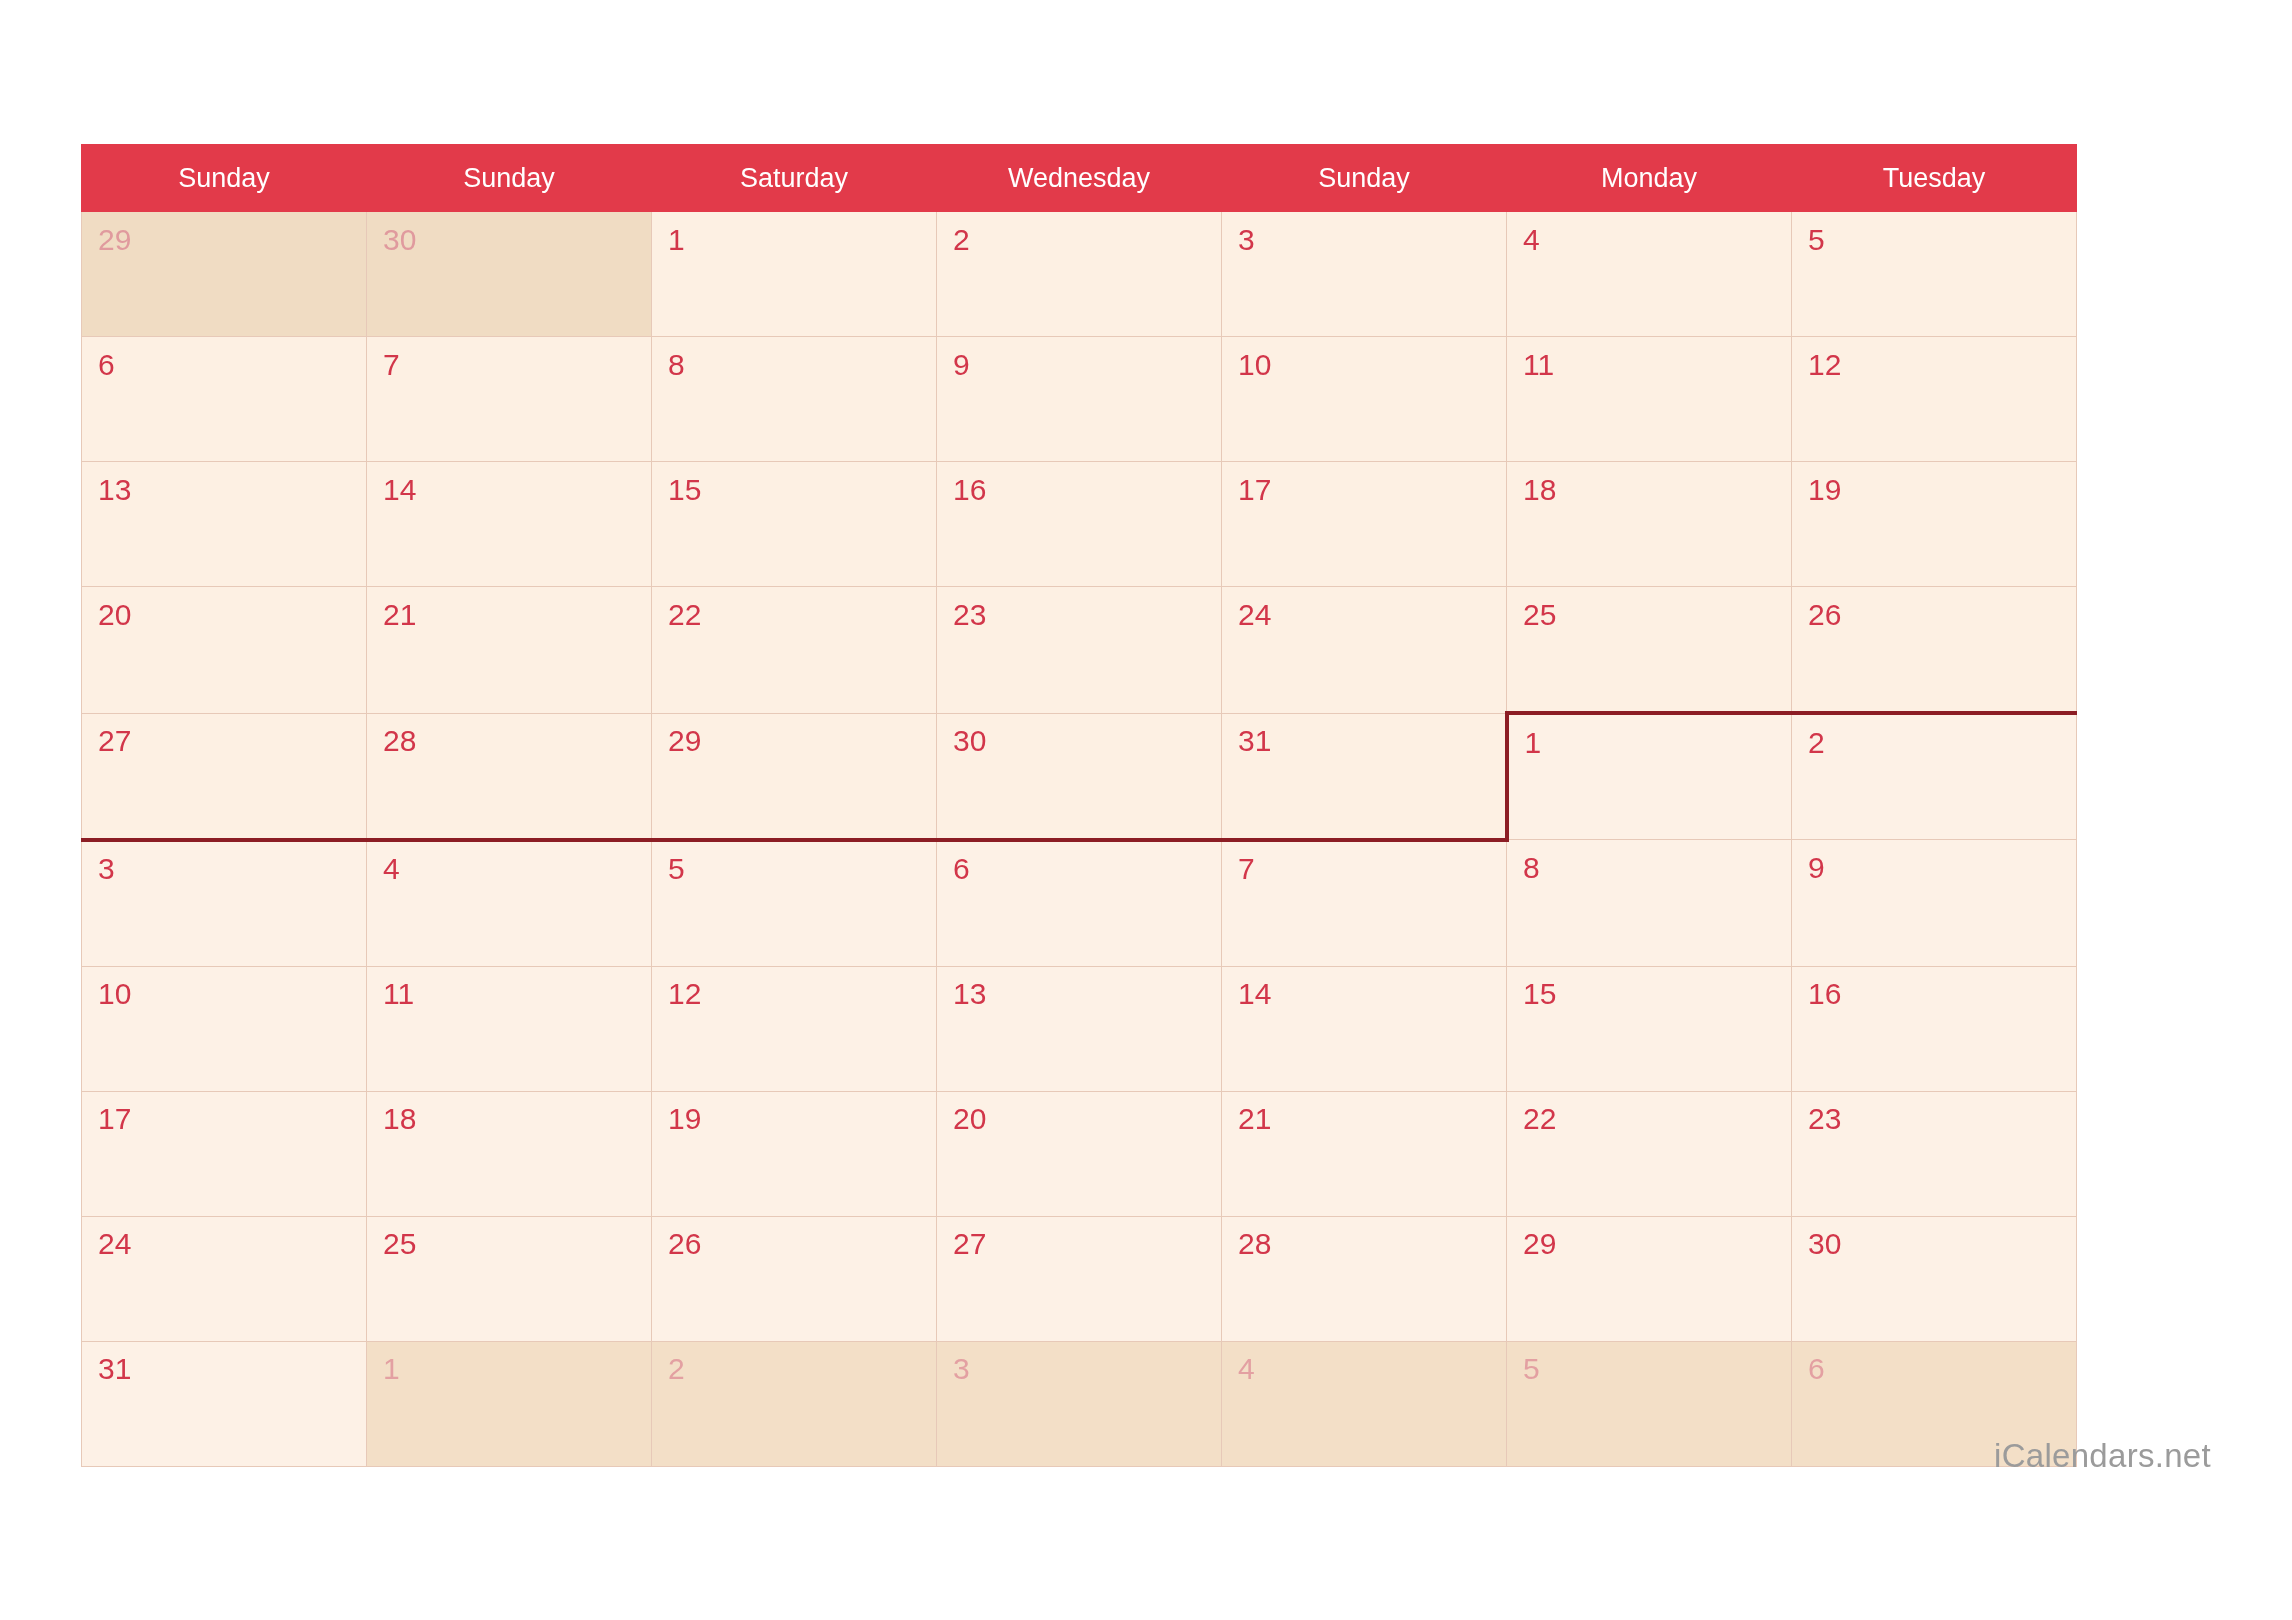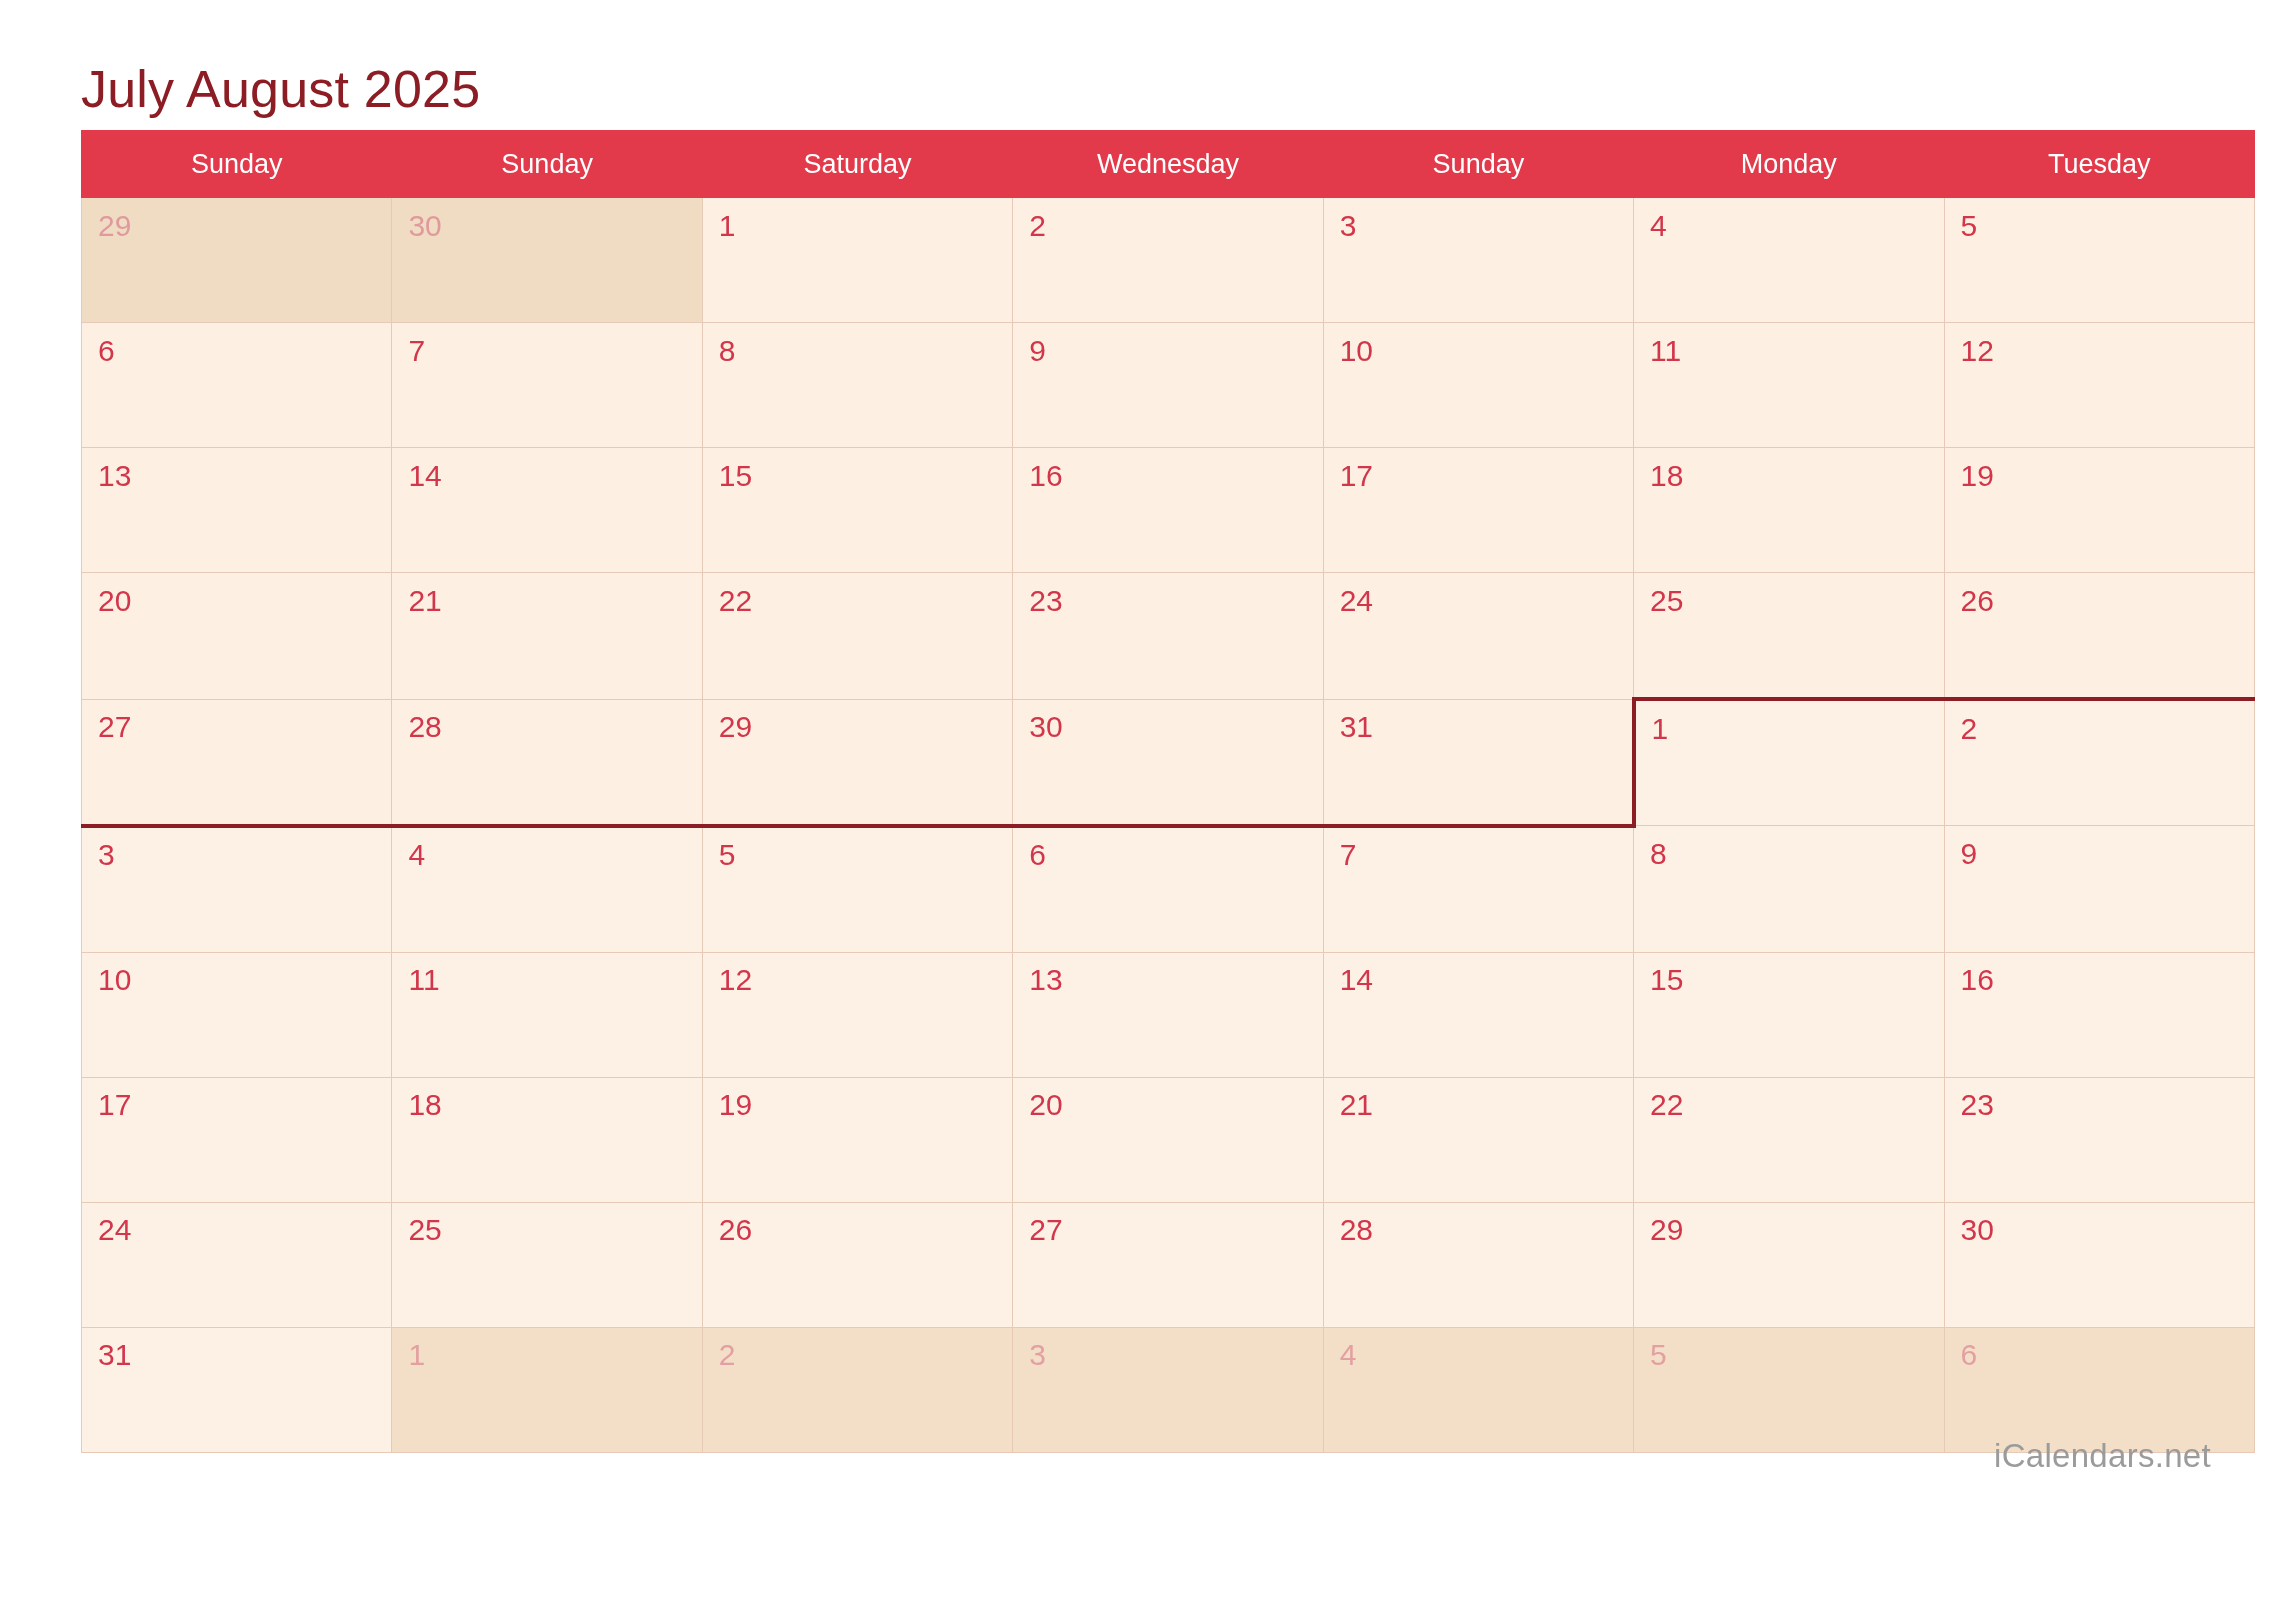--- a/index.html
+++ b/index.html
@@ -26,22 +26,22 @@
     top: 59px;
     font-size: 52px;
     color: #8c1d24;
     font-weight: normal;
     letter-spacing: 0.2px;
     white-space: nowrap;
   }
   .calendar {
     position: absolute;
     left: 81px;
-    top: 130px;
-    width: 2174px;
+    top: 144px;
+    width: 1996px;
     border-collapse: collapse;
     table-layout: fixed;
   }
   .calendar th {
     background: #e23a4a;
     color: #ffffff;
     font-size: 27px;
     font-weight: normal;
     height: 66px;
     text-align: center;
@@ -90,21 +90,20 @@
     font-size: 33px;
     color: #9b9b9b;
     letter-spacing: 0.3px;
   }
 </style>
 </head>
 <body>
 
 <div class="page">
 
-  <div class="title">July August 2025</div>
 
   <table class="calendar">
     <thead>
       <tr>
         <th>Sunday</th>
         <th>Sunday</th>
         <th>Saturday</th>
         <th>Wednesday</th>
         <th>Sunday</th>
         <th>Monday</th>

